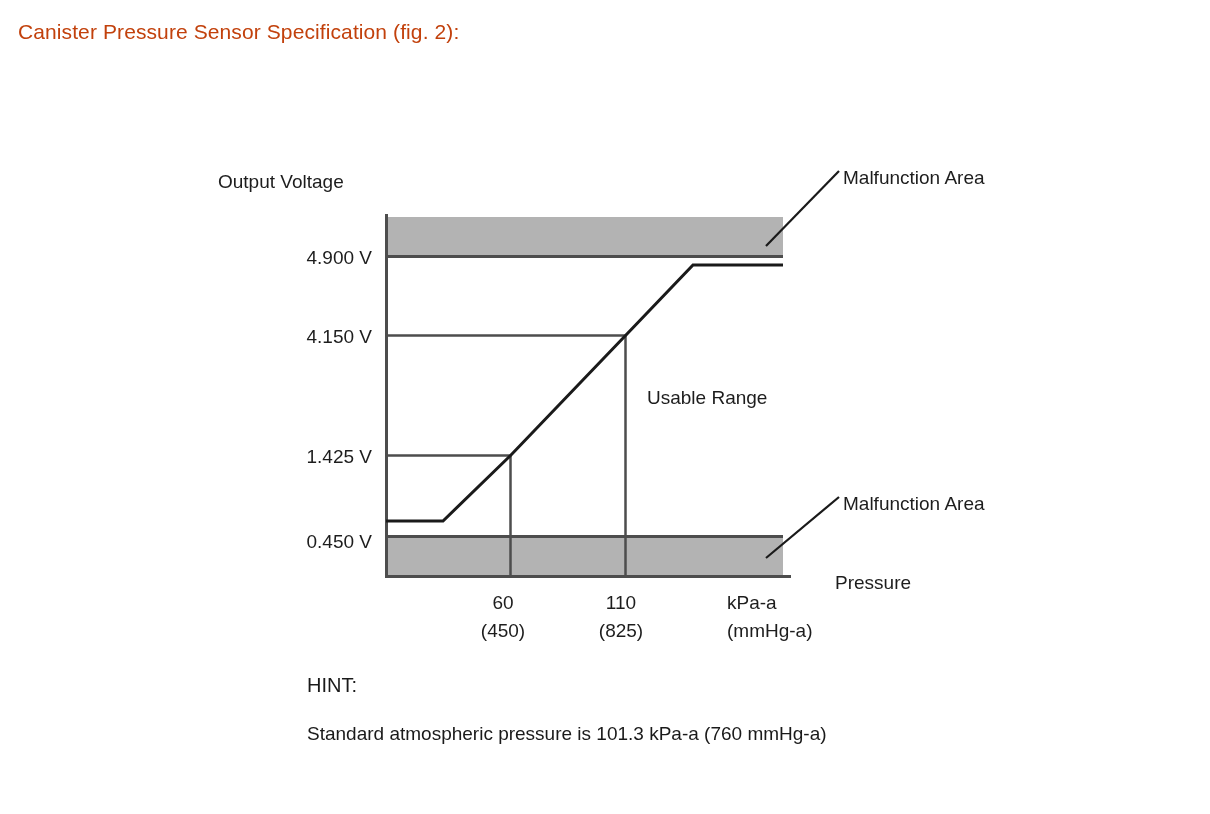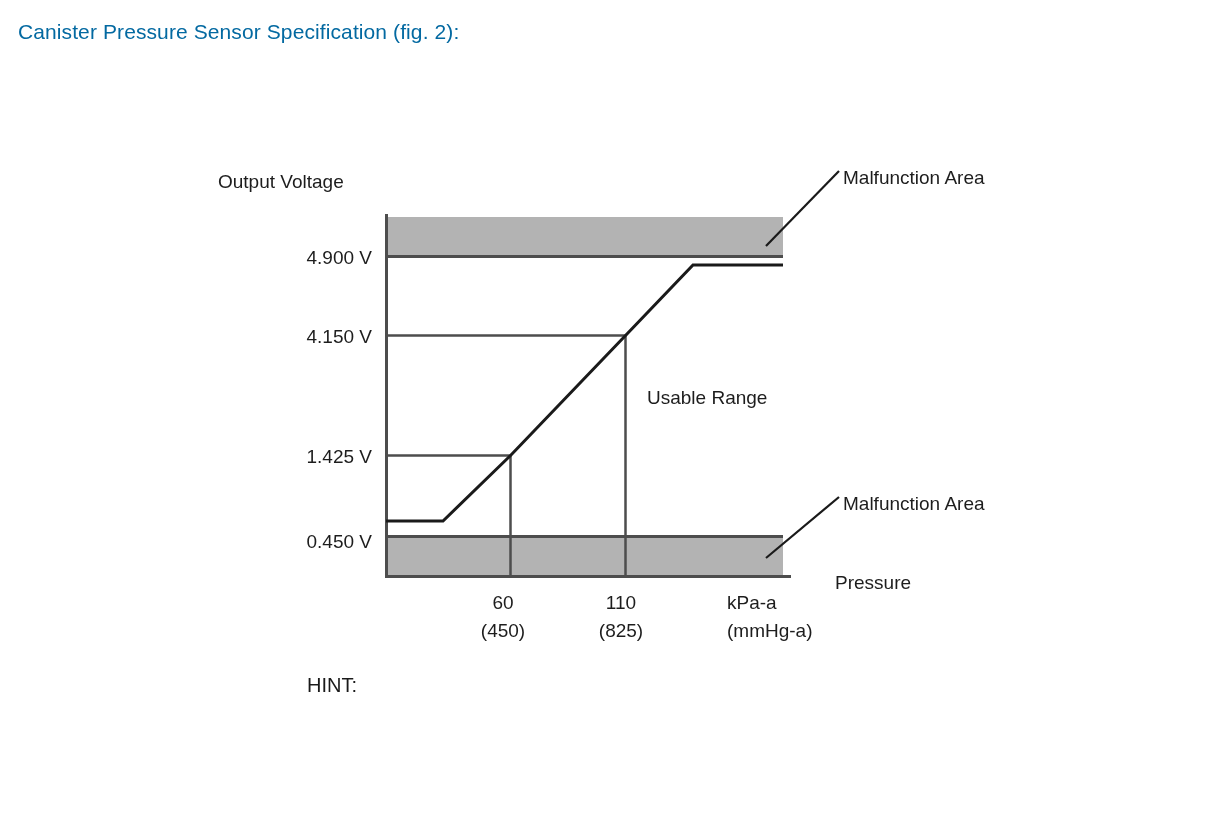--- a/index.html
+++ b/index.html
@@ -15,21 +15,21 @@
     font-family: "Liberation Sans", sans-serif;
     color: #1a1a1a;
     overflow: hidden;
   }
   #page-title {
     position: absolute;
     left: 18px;
     top: 20px;
     font-size: 21px;
     letter-spacing: 0.1px;
-    color: #0369a1;
+    color: #c2410c;
     white-space: nowrap;
   }
   #figure-wrap {
     position: absolute;
     left: 0;
     top: 0;
     width: 1129px;
     height: 814px;
   }
   svg#spec-chart {
@@ -127,14 +127,15 @@
     <text class="axis-title" x="835" y="589">Pressure</text>
 
     <text class="inner-label" x="647" y="404">Usable Range</text>
 
     <text class="callout-label" x="843" y="184">Malfunction Area</text>
     <text class="callout-label" x="843" y="510">Malfunction Area</text>
 
   </svg>
 
   <div class="hint-heading">HINT:</div>
+  <div class="hint-body">Standard atmospheric pressure is 101.3 kPa-a (760 mmHg-a)</div>
 
 </div>
 
 </body></html>

